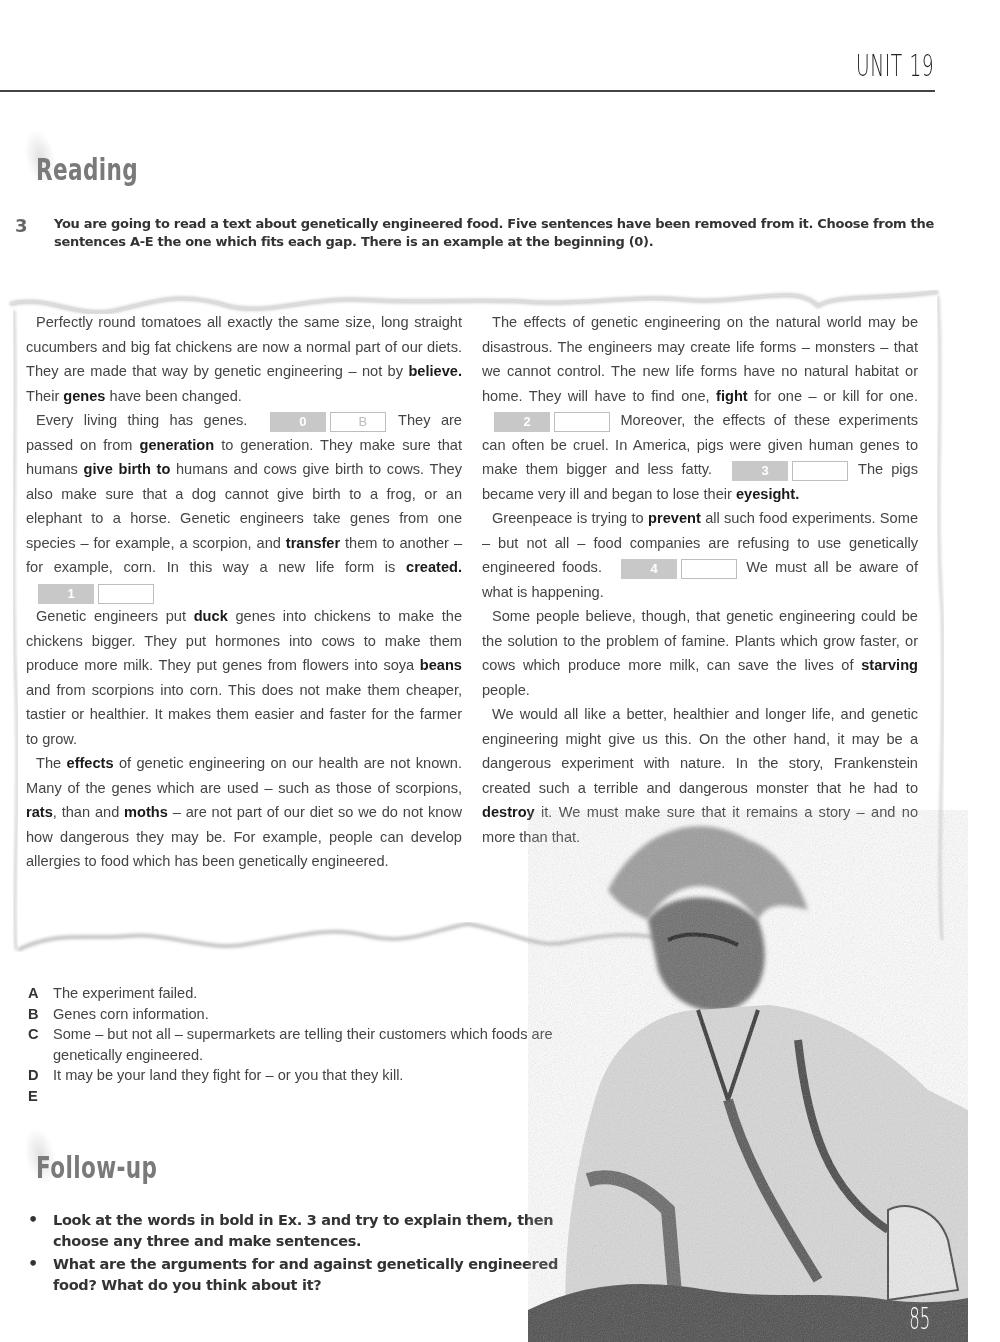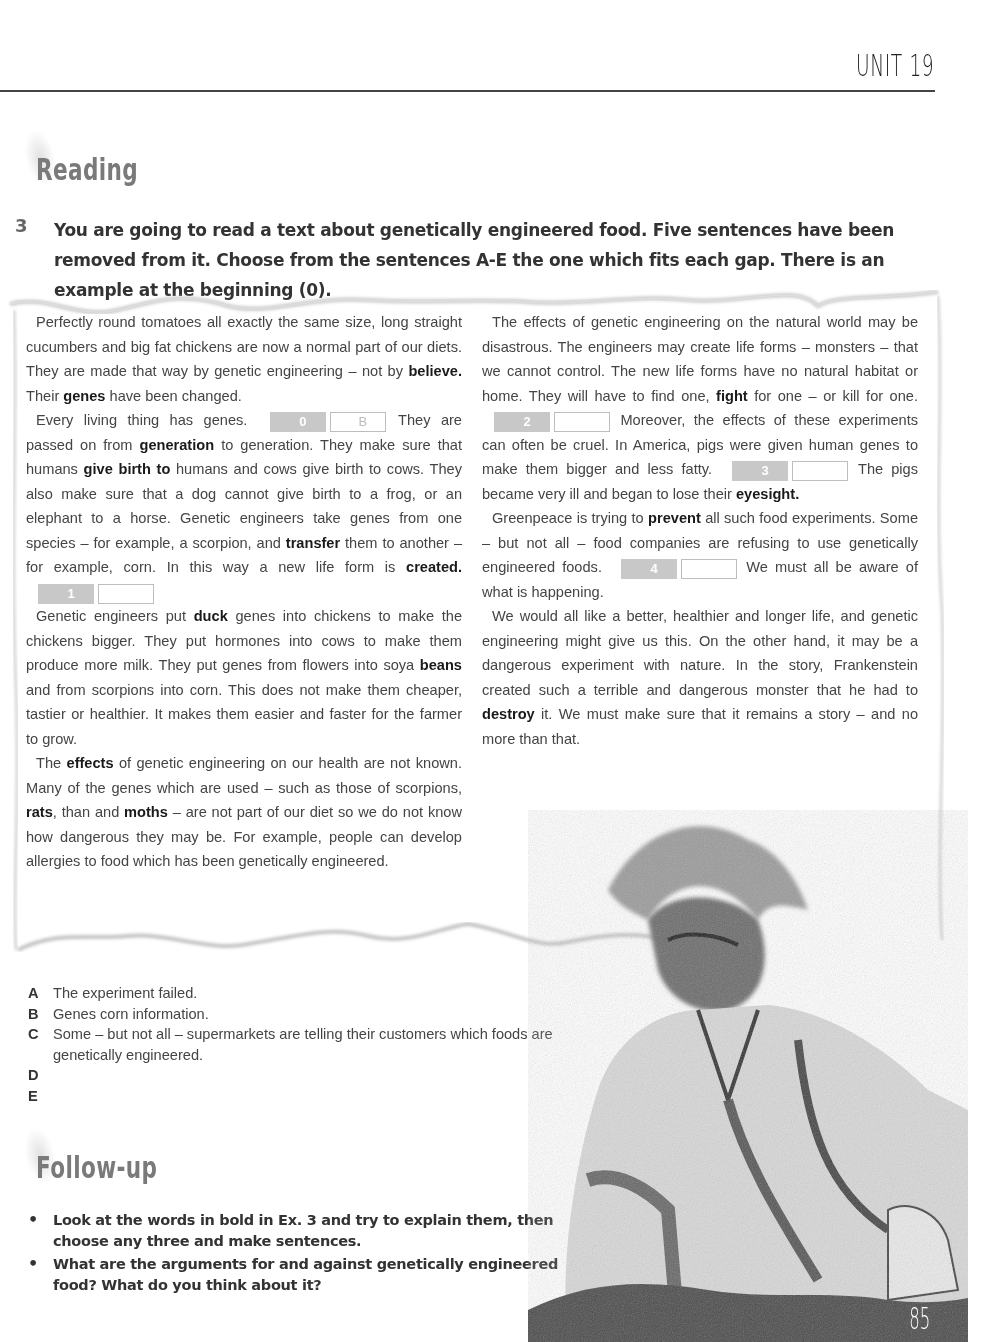--- a/index.html
+++ b/index.html
@@ -27,22 +27,22 @@
   }
   #reading-heading { top: 152px; left: 36px; }
   #followup-heading { top: 1150px; left: 36px; }
 
   .exercise-number {
     position: absolute; top: 215px; left: 15px; font-weight: bold; font-size: 18px;
     color: #666; font-family: "DejaVu Sans", sans-serif;
   }
   .exercise-instructions {
     position: absolute; top: 215px; left: 54px; width: 890px;
-    font-family: "DejaVu Sans", sans-serif; font-weight: bold; font-size: 17px;
-    line-height: 30px; color: #333; letter-spacing: -0.3px;
+    font-family: "DejaVu Sans", sans-serif; font-weight: bold; font-size: 13px;
+    line-height: 18px; color: #333; letter-spacing: -0.3px;
   }
 
   
   .text-box {
     position: absolute; top: 290px; left: 8px; width: 940px; height: 668px;
   }
   .text-box svg.frame { position: absolute; left: 0; top: 0; width: 940px; height: 668px; }
 
   .col {
     position: absolute; top: 20px; width: 436px;
@@ -116,39 +116,41 @@
 
   <div class="col" id="col-left">
       <p><span>Perfectly round tomatoes all exactly the same size, long straight cucumbers and big fat chickens are now a normal part of our diets. They are made that way by genetic engineering – not by </span><b>believe.</b><span> Their </span><b>genes</b><span> have been changed.</span></p>
       <p><span>Every living thing has genes. </span><span class="gap"><span class="gap-num">0</span><span class="gap-answer">B</span></span><span> They are passed on from </span><b>generation</b><span> to generation. They make sure that humans </span><b>give birth to</b><span> humans and cows give birth to cows. They also make sure that a dog cannot give birth to a frog, or an elephant to a horse. Genetic engineers take genes from one species – for example, a scorpion, and </span><b>transfer</b><span> them to another – for example, corn. In this way a new life form is </span><b>created.</b><span> </span><span class="gap"><span class="gap-num">1</span><span class="gap-answer"></span></span></p>
       <p><span>Genetic engineers put </span><b>duck</b><span> genes into chickens to make the chickens bigger. They put hormones into cows to make them produce more milk. They put genes from flowers into soya </span><b>beans</b><span> and from scorpions into corn. This does not make them cheaper, tastier or healthier. It makes them easier and faster for the farmer to grow.</span></p>
       <p><span>The </span><b>effects</b><span> of genetic engineering on our health are not known. Many of the genes which are used – such as those of scorpions, </span><b>rats</b><span>, than and </span><b>moths</b><span> – are not part of our diet so we do not know how dangerous they may be. For example, people can develop allergies to food which has been genetically engineered.</span></p>
     </div>
   <div class="col" id="col-right">
       <p><span>The effects of genetic engineering on the natural world may be disastrous. The engineers may create life forms – monsters – that we cannot control. The new life forms have no natural habitat or home. They will have to find one, </span><b>fight</b><span> for one – or kill for one. </span><span class="gap"><span class="gap-num">2</span><span class="gap-answer"></span></span><span> Moreover, the effects of these experiments can often be cruel. In America, pigs were given human genes to make them bigger and less fatty. </span><span class="gap"><span class="gap-num">3</span><span class="gap-answer"></span></span><span> The pigs became very ill and began to lose their </span><b>eyesight.</b></p>
       <p><span>Greenpeace is trying to </span><b>prevent</b><span> all such food experiments. Some – but not all – food companies are refusing to use genetically engineered foods. </span><span class="gap"><span class="gap-num">4</span><span class="gap-answer"></span></span><span> We must all be aware of what is happening.</span></p>
+      <p><span>Some people believe, though, that genetic engineering could be the solution to the problem of famine. Plants which grow faster, or cows which produce more milk, can save the lives of </span><b>starving</b><span> people.</span></p>
       <p><span>We would all like a better, healthier and longer life, and genetic engineering might give us this. On the other hand, it may be a dangerous experiment with nature. In the story, Frankenstein created such a terrible and dangerous monster that he had to </span><b>destroy</b><span> it. We must make sure that it remains a story – and no more than that.</span></p>
     </div>
 </div>
 
 <div class="options">
   <div class="option">
     <span class="option-letter">A</span>
     <span>The experiment failed.</span>
   </div>
   <div class="option">
     <span class="option-letter">B</span>
     <span>Genes corn information.</span>
   </div>
   <div class="option">
     <span class="option-letter">C</span>
     <span>Some – but not all – supermarkets are telling their customers which foods are genetically engineered.</span>
   </div>
   <div class="option">
     <span class="option-letter">D</span>
+    <span>It may be your land they fight for – or you that they kill.</span>
   </div>
   <div class="option">
     <span class="option-letter">E</span>
   </div>
 </div>
 
 <div class="section-heading" id="followup-heading">Follow-up</div>
 
 <div class="followup-list">
   <div class="followup-item">

